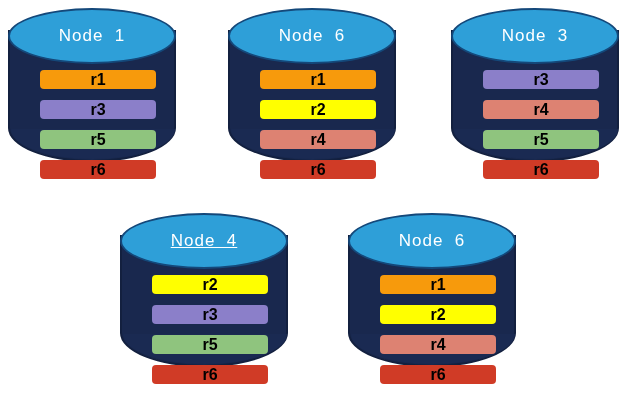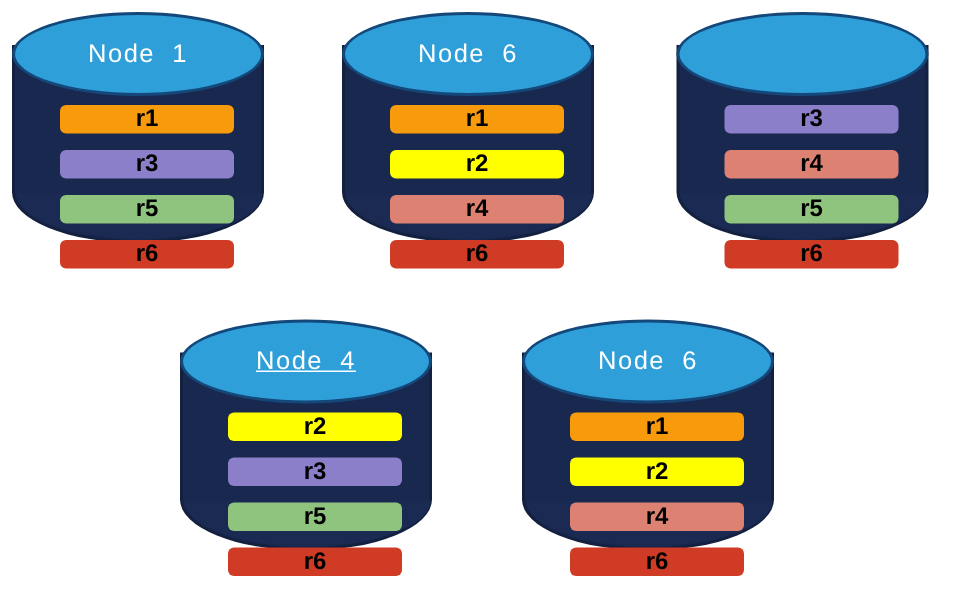--- a/index.html
+++ b/index.html
@@ -132,20 +132,21 @@
       <div class="cyl-body" style="background: rgb(25, 40, 78); border-color: rgb(19, 32, 63);">
         <div class="cyl-bottom-shade"></div>
       </div>
       <div class="replica-stack">
         <div class="replica-bar" style="background: rgb(139, 127, 201); color: rgb(0, 0, 0);">r3</div>
         <div class="replica-bar" style="background: rgb(221, 130, 114); color: rgb(0, 0, 0);">r4</div>
         <div class="replica-bar" style="background: rgb(143, 196, 126); color: rgb(0, 0, 0);">r5</div>
         <div class="replica-bar" style="background: rgb(208, 59, 38); color: rgb(0, 0, 0);">r6</div>
       </div>
       <div class="cyl-top" style="background: rgb(46, 159, 216); border-color: rgb(20, 72, 122);"></div>
+      <div class="node-label" style="color: rgb(255, 255, 255);">Node  3</div>
     </div>
     <div class="node" style="left: 120px; top: 213px;">
       <div class="cyl-body" style="background: rgb(25, 40, 78); border-color: rgb(19, 32, 63);">
         <div class="cyl-bottom-shade"></div>
       </div>
       <div class="replica-stack">
         <div class="replica-bar" style="background: rgb(255, 255, 0); color: rgb(0, 0, 0);">r2</div>
         <div class="replica-bar" style="background: rgb(139, 127, 201); color: rgb(0, 0, 0);">r3</div>
         <div class="replica-bar" style="background: rgb(143, 196, 126); color: rgb(0, 0, 0);">r5</div>
         <div class="replica-bar" style="background: rgb(208, 59, 38); color: rgb(0, 0, 0);">r6</div>

